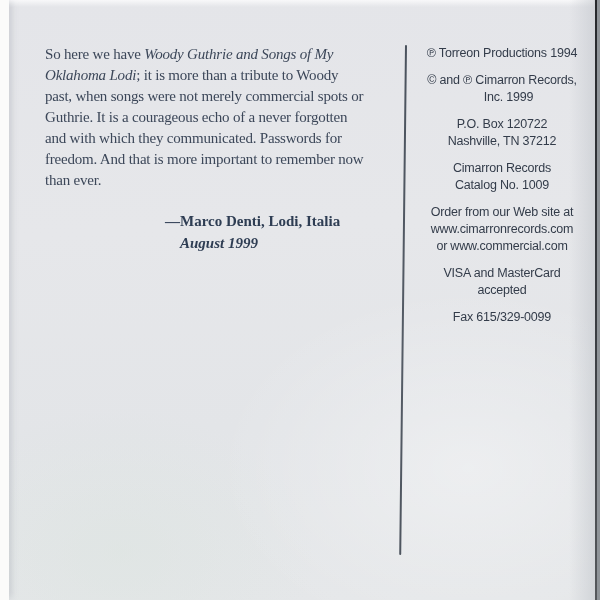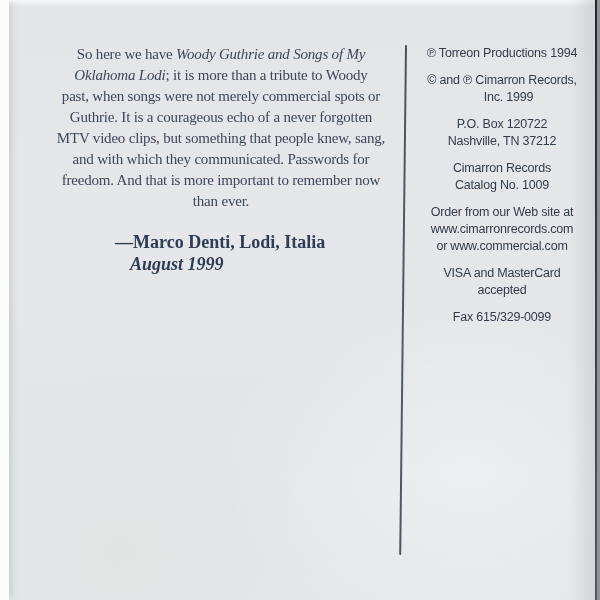--- a/index.html
+++ b/index.html
@@ -45,29 +45,28 @@
   
   .left-col {
     position: absolute; left: 45px; top: 44px; width: 352px;
     color: #3c4759;
   }
   .para-line {
     font-size: 15px;
     line-height: 21px;
     letter-spacing: -0.2px;
     white-space: nowrap;
-    text-align: center;
   }
   .para-line em { font-style: italic; }
   .attribution {
     margin-top: 19px;
-    margin-left: 70px;
+    margin-left: 120px;
     font-weight: bold;
     color: #2e3d53;
-    font-size: 18px;
+    font-size: 15px;
     line-height: 22px;
     white-space: nowrap;
   }
   .attribution .attr-date { padding-left: 15px; font-style: italic; }
 
   
   .divider {
     position: absolute; left: 405px; top: 45px;
     width: 2px; height: 510px;
     background: linear-gradient(180deg, #4a525d, #555c66 60%, #4e555f);
@@ -100,21 +99,20 @@
   <div class="edge-right-shade"></div>
   <div class="edge-right-line"></div>
   <div class="edge-right-outer"></div>
 
   <div class="left-col">
     <div>
       <div class="para-line"><span>So here we have </span><em>Woody Guthrie and Songs of My</em><span></span></div>
       <div class="para-line"><span></span><em>Oklahoma Lodi</em><span>; it is more than a tribute to Woody</span></div>
       <div class="para-line"><span>past, when songs were not merely commercial spots or</span></div>
       <div class="para-line"><span>Guthrie. It is a courageous echo of a never forgotten</span></div>
-      <div class="para-line"><span>MTV video clips, but something that people knew, sang,</span></div>
       <div class="para-line"><span>and with which they communicated. Passwords for</span></div>
       <div class="para-line"><span>freedom. And that is more important to remember now</span></div>
       <div class="para-line"><span>than ever.</span></div>
     </div>
     <div class="attribution">
       <div class="attr-name">—Marco Denti, Lodi, Italia</div>
       <div class="attr-date">August 1999</div>
     </div>
   </div>
 

